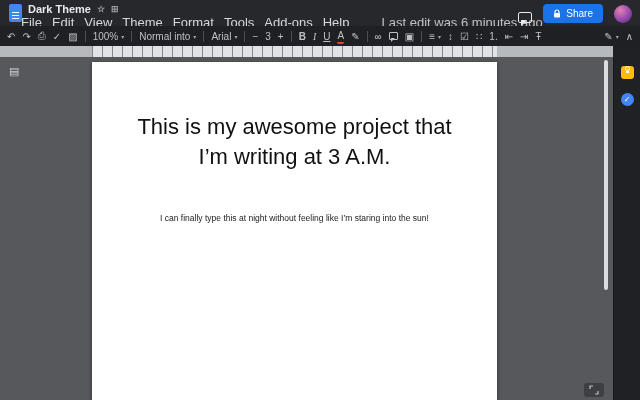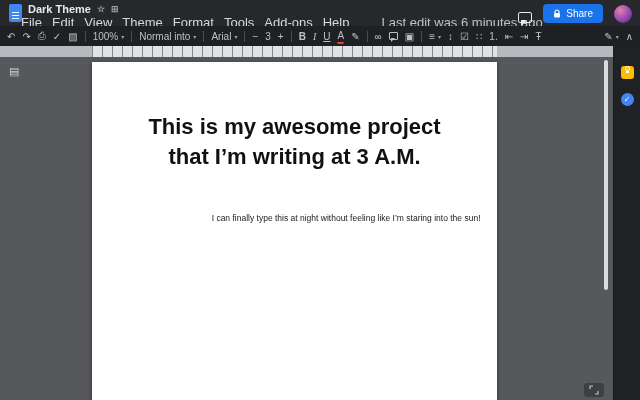--- a/index.html
+++ b/index.html
@@ -49,22 +49,22 @@
   .ruler { position:absolute; left:0; top:46px; width:613px; height:11px; background:#b6b9bd; }
   .ruler-page { position:absolute; left:92px; top:0; width:405px; height:11px; background:#e0e2e5;
     background-image:repeating-linear-gradient(90deg, #84878a 0 1px, transparent 1px 10px); }
 
   
   .canvas { position:absolute; left:0; top:57px; width:613px; height:343px; background:#56585c; }
   .outline-icon { position:absolute; left:9px; top:8px; font-size:11px; color:#cfd1d4; }
   .page { position:absolute; left:92px; top:5px; width:405px; height:338px; background:#fff;
     box-shadow:0 1px 4px rgba(0,0,0,.45); }
   .doc-heading { margin:50px auto 14px; max-width:330px; text-align:center;
-    font-size:22px; line-height:1.35; color:#111;font-weight:bold; }
-  .doc-body { margin:42px auto 0; max-width:372px; text-align:right; font-size:8.5px; color:#222; }
+    font-size:22px; line-height:1.35; color:#111; }
+  .doc-body { margin:42px auto 0; max-width:372px; text-align:center; font-size:8.5px; color:#222; }
   .v-scrollbar { position:absolute; left:604px; top:3px; width:4px; height:230px;
     background:#dadce0; border-radius:2px; }
   .expand-btn { position:absolute; left:584px; top:326px; width:20px; height:14px;
     background:#3c4043; border-radius:3px; display:flex; align-items:center; justify-content:center; }
 
   
   .side-panel { position:absolute; right:0; top:57px; width:27px; height:343px; background:#202124;
     border-left:1px solid #17181a; }
   .keep-icon { width:13px; height:13px; background:#fbbc04; border-radius:3px; margin:9px auto 0; }
   .keep-icon .bulb { width:5px; height:5px; border:1px solid #fff; border-radius:50%; margin:2px auto 0; }

